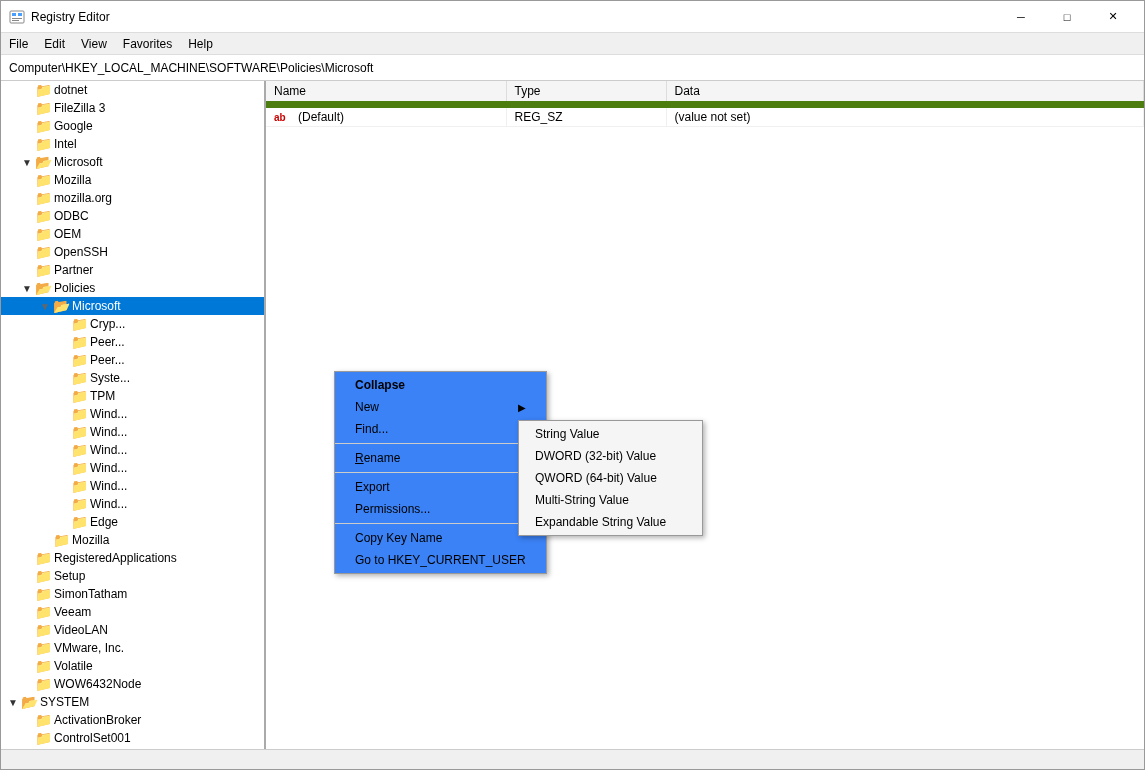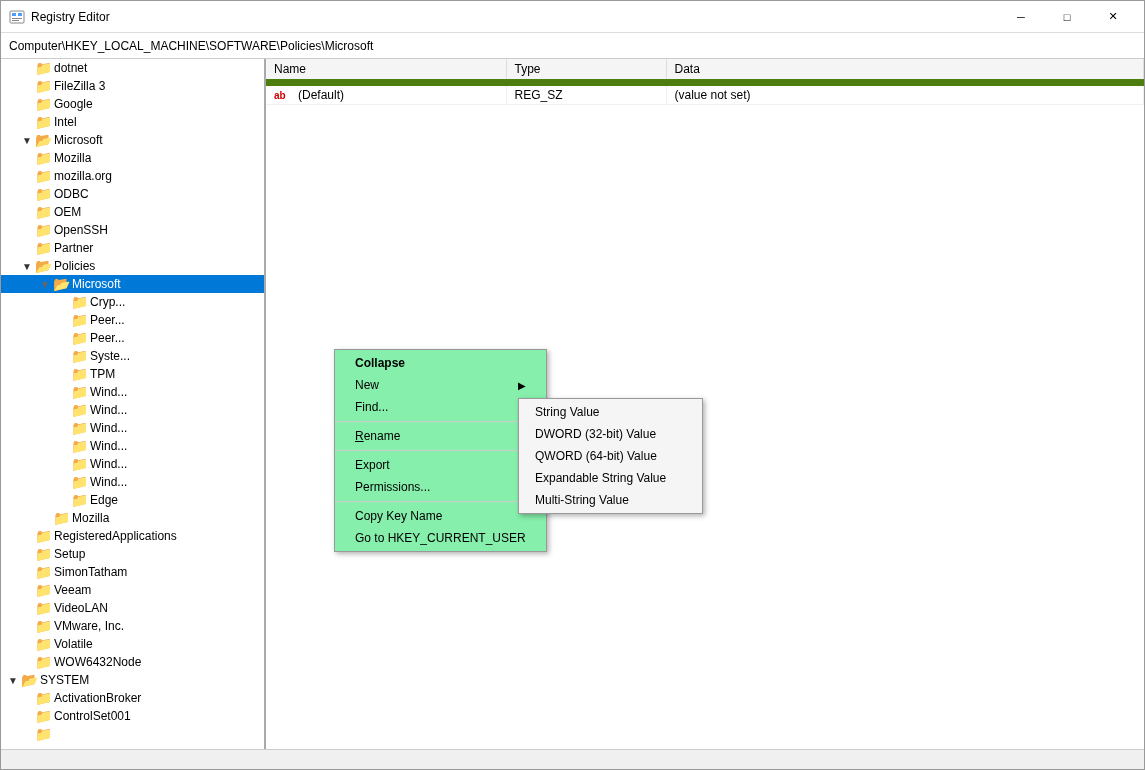--- a/index.html
+++ b/index.html
@@ -135,21 +135,21 @@
     .detail-table td {
       padding: 2px 8px;
       border-bottom: 1px solid #f0f0f0;
       border-right: 1px solid #f0f0f0;
     }
     
     .context-menu {
       position: absolute;
       top: 290px;
       left: 68px;
-      background: #86efac;
+      background: #3b82f6;
       border: 1px solid #999;
       box-shadow: 2px 2px 5px rgba(0,0,0,0.3);
       z-index: 100;
       min-width: 185px;
       padding: 2px 0;
       font-size: 12px;
     }
     .ctx-item {
       padding: 4px 20px;
       cursor: pointer;
@@ -224,20 +224,27 @@
       </svg>
       <span class="title-text">Registry Editor</span>
     </div>
     <div class="title-bar-buttons">
       <button class="title-btn">─</button>
       <button class="title-btn">□</button>
       <button class="title-btn close">✕</button>
     </div>
   </div>
 
+  <div class="menu-bar">
+    <div class="menu-item">File</div>
+    <div class="menu-item">Edit</div>
+    <div class="menu-item">View</div>
+    <div class="menu-item">Favorites</div>
+    <div class="menu-item">Help</div>
+  </div>
 
   <div class="address-bar">
     <span>Computer\HKEY_LOCAL_MACHINE\SOFTWARE\Policies\Microsoft</span>
   </div>
 
   <div class="main-content">
 
     <div class="tree-pane">
 
       <div class="tree-item" style="padding-left:18px">
@@ -493,24 +500,24 @@
             <div class="submenu-item">
               <span>String Value</span>
             </div>
             <div class="submenu-item">
               <span>DWORD (32-bit) Value</span>
             </div>
             <div class="submenu-item">
               <span>QWORD (64-bit) Value</span>
             </div>
             <div class="submenu-item">
-              <span>Expandable String Value</span>
+              <span>Multi-String Value</span>
             </div>
             <div class="submenu-item">
-              <span>Multi-String Value</span>
+              <span>Expandable String Value</span>
             </div>
           </div>
         </div>
         <div class="ctx-item">
           <span>Find...</span>
         </div>
         <div class="ctx-separator"></div>
         <div class="ctx-item">
           <span><u>R</u>ename</span>
         </div>

